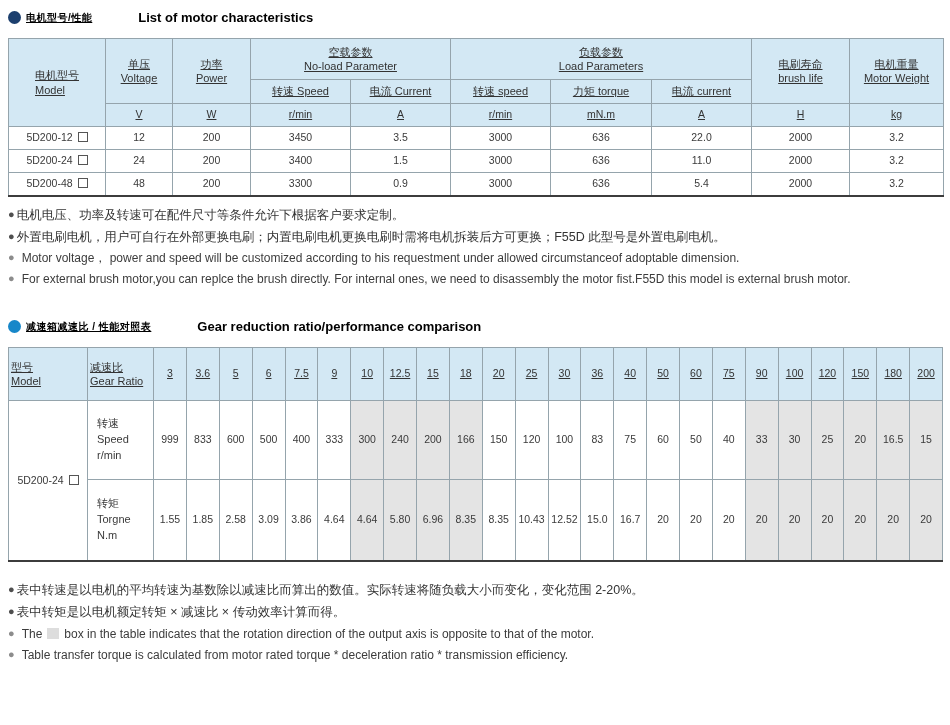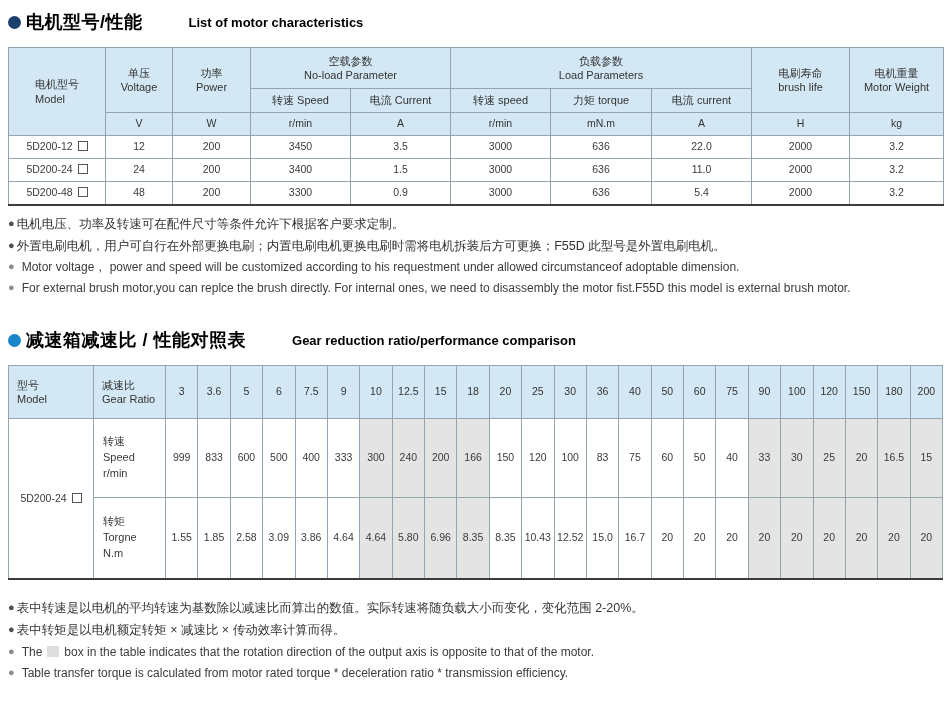--- a/index.html
+++ b/index.html
@@ -11,42 +11,42 @@
   body{
     width:950px;height:725px;overflow:hidden;
     font-family:"Liberation Sans","DejaVu Sans",sans-serif;
     color:#333;
   }
   .page{padding:10px 7px 0 8px;}
 
   
   .sec-title{display:flex;align-items:center;margin:0 0 13px 0;}
   .sec-title .bullet{width:13px;height:13px;border-radius:50%;display:inline-block;margin-right:5px;flex:none;}
-  .sec-title .zh{font-size:18px;font-weight:bold;color:#000;letter-spacing:0.5px;}
+  .sec-title .zh{font-size:10px;font-weight:bold;color:#000;letter-spacing:0.5px;text-decoration:underline;}
   .sec-title .en{font-size:13px;font-weight:bold;color:#000;margin-left:6px;padding-left:40px;}
 
   
   table{border-collapse:collapse;table-layout:fixed;width:935px;
         border:1px solid #7e8b91;border-bottom:2px solid #3c3c3c;}
   th,td{border:1px solid var(--bd);font-weight:normal;text-align:center;
         font-size:11px;color:#333;padding:1px 2px;line-height:1.3;overflow:hidden;}
-  thead th{background:var(--hbg);}
+  thead th{background:var(--hbg);text-decoration:underline;}
   .hd2{font-size:11px;}
 
   .t1 thead tr.r1 th{height:38px;}
   .t1 thead tr.r2 th{height:21px;}
   .t1 thead tr.units th{height:20px;font-size:10.5px;}
   .t1 tbody td{height:20px;font-size:10.5px;color:#3a3a3a;}
   .t1 th.model-h{text-align:left;padding-left:26px;font-size:11px;}
 
   .sq{display:inline-block;width:8px;height:8px;border:1px solid #555;
       margin-left:5px;vertical-align:-1px;background:#fff;}
 
   .t2 thead th{height:50px;font-size:10.5px;}
-  .t2 thead th.lh{text-align:left;padding-left:8px;font-size:11px;}
+  .t2 thead th.lh{text-align:left;font-size:11px;}
   .t2 tbody td{font-size:10.5px;color:#3a3a3a;}
   .t2 tbody tr.speed td{height:76px;}
   .t2 tbody tr.torque td{height:78px;}
   .t2 td.rowlab{text-align:left;padding-left:9px;font-size:11px;line-height:1.45;}
   .t2 td.model2{font-size:10.5px;background:#fff;}
   .t2 td.rev{background:var(--rev);}
 
   
   .notes{margin-top:11px;}
   .note{margin-bottom:6px;line-height:1.25;}

